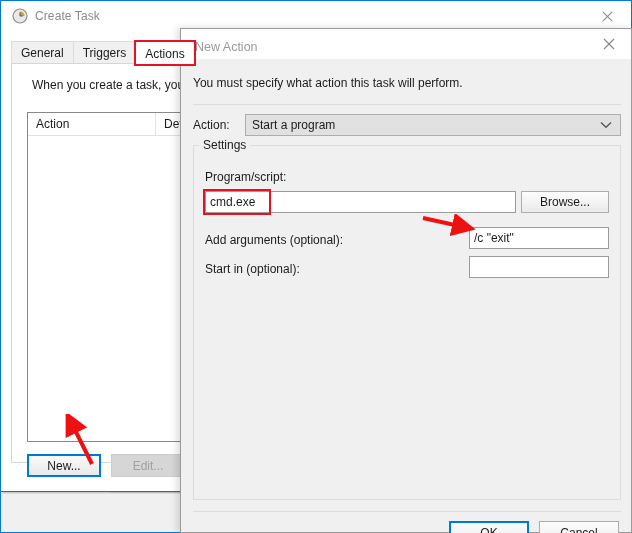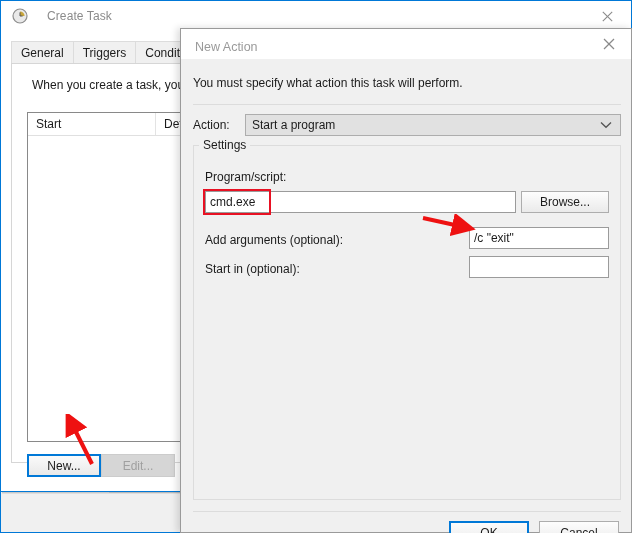--- a/index.html
+++ b/index.html
@@ -44,21 +44,21 @@
   .ct-titlebar {
     position: absolute; left: 1px; top: 1px; right: 1px; height: 28px;
     background: #ffffff;
     display: flex; align-items: center;
   }
   .ct-ico {
     width: 16px; height: 16px; margin-left: 10px; margin-right: 7px;
     position: relative; flex: none;
   }
   .ct-title {
-    font-size: 12px; color: #8b8b8b; letter-spacing: .1px; margin-left: 12px;
+    font-size: 12px; color: #8b8b8b; letter-spacing: .1px;
   }
   .ct-close {
     position: absolute; right: 1px; top: 0; width: 44px; height: 28px;
     display: flex; align-items: center; justify-content: center;
     color: #7a7a7a; font-size: 13px; cursor: default;
   }
 
   
   .ct-tabs {
     position: absolute; left: 10px; top: 40px; height: 31px;
@@ -103,21 +103,21 @@
     display: flex; align-items: center;
     padding-left: 8px;
     border-right: 1px solid #e3e3e3;
   }
   .ct-lv-col.c1 { width: 128px; }
   .ct-lv-col.c2 { width: 260px; }
 
   
   .ct-btnrow {
     position: absolute; left: 15px; top: 390px;
-    display: flex; 
+    display: flex; gap: 10px;
   }
   .winbtn {
     height: 23px; min-width: 74px; padding: 0 10px;
     font-size: 12px; color: #1b1b1b;
     background: linear-gradient(#fdfdfd, #eaeaea);
     border: 1px solid #adadad;
     display: flex; align-items: center; justify-content: center;
     cursor: default;
   }
   .winbtn.focus {
@@ -257,31 +257,34 @@
       </div>
     </div>
 
     <div class="ct-tabs">
       <div class="ct-tab">
         <span>General</span>
       </div>
       <div class="ct-tab">
         <span>Triggers</span>
       </div>
+      <div class="ct-tab selected highlight">
+        <span>Actions</span>
+      </div>
       <div class="ct-tab">
         <span>Conditions</span>
       </div>
     </div>
 
     <div class="ct-tabpanel">
       <div class="ct-desc">When you create a task, you</div>
 
       <div class="ct-listview">
         <div class="ct-lv-head">
-          <div class="ct-lv-col c1">Start</div>
+          <div class="ct-lv-col c1">Action</div>
           <div class="ct-lv-col c2">Deta</div>
         </div>
       </div>
 
       <div class="ct-btnrow">
         <div class="winbtn focus">
           <span>New...</span>
         </div>
         <div class="winbtn disabled">
           <span>Edit...</span>

